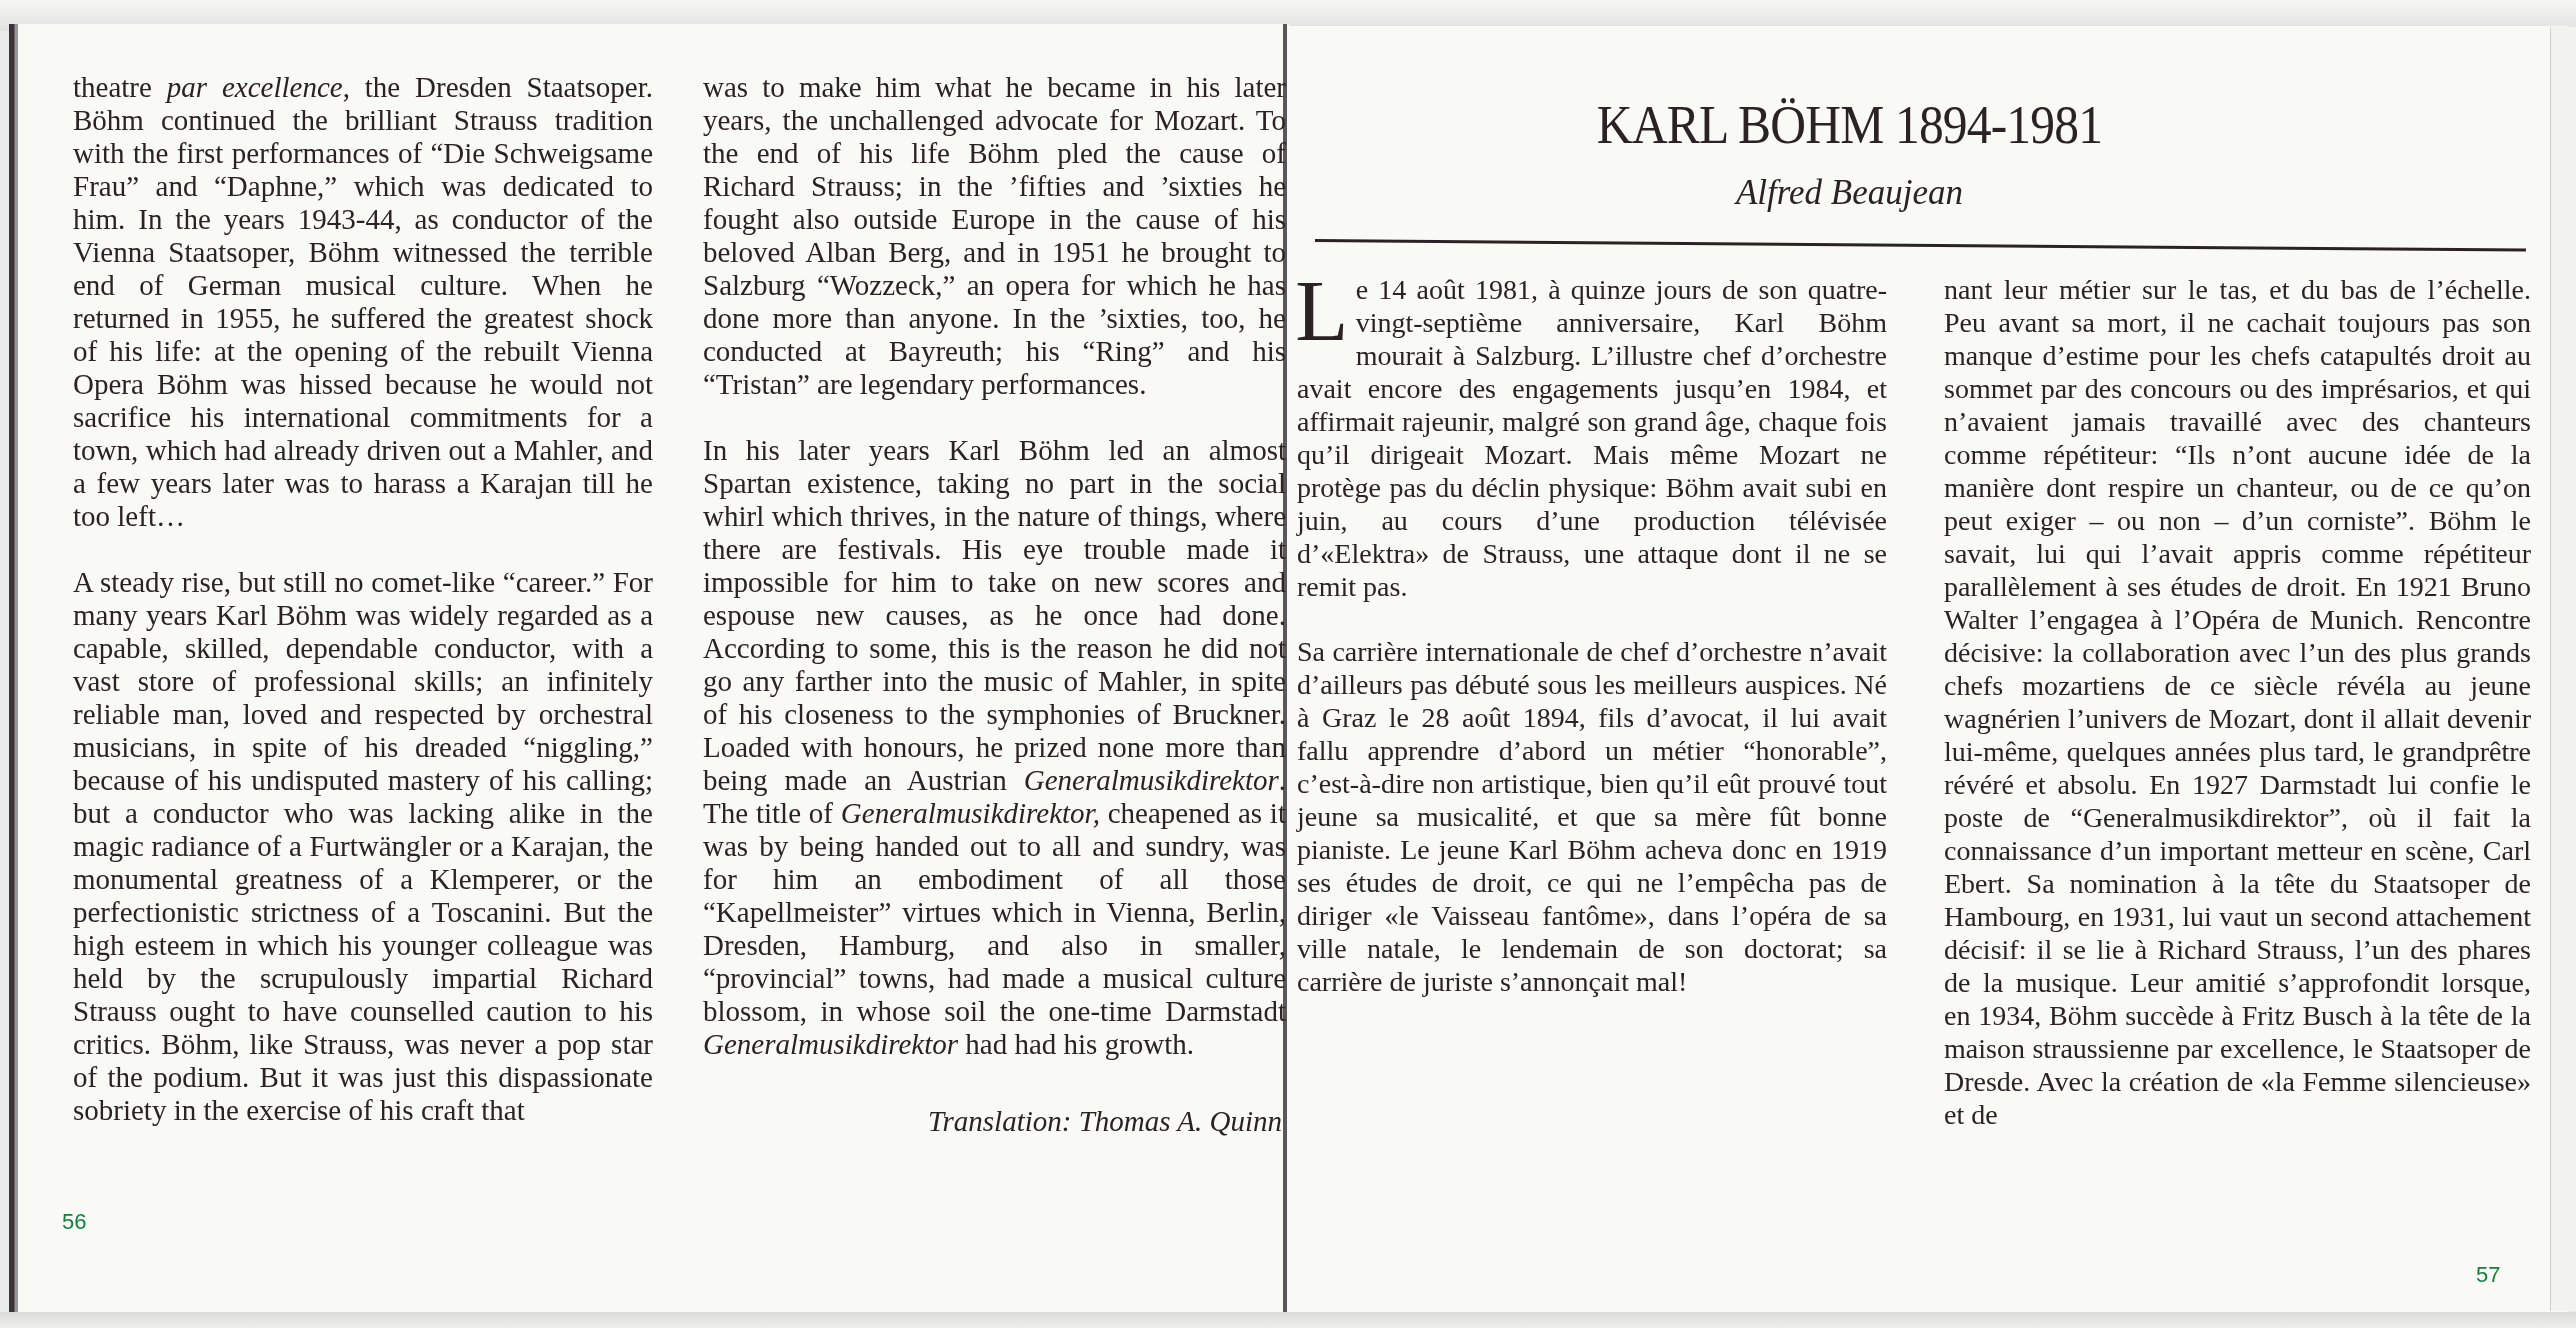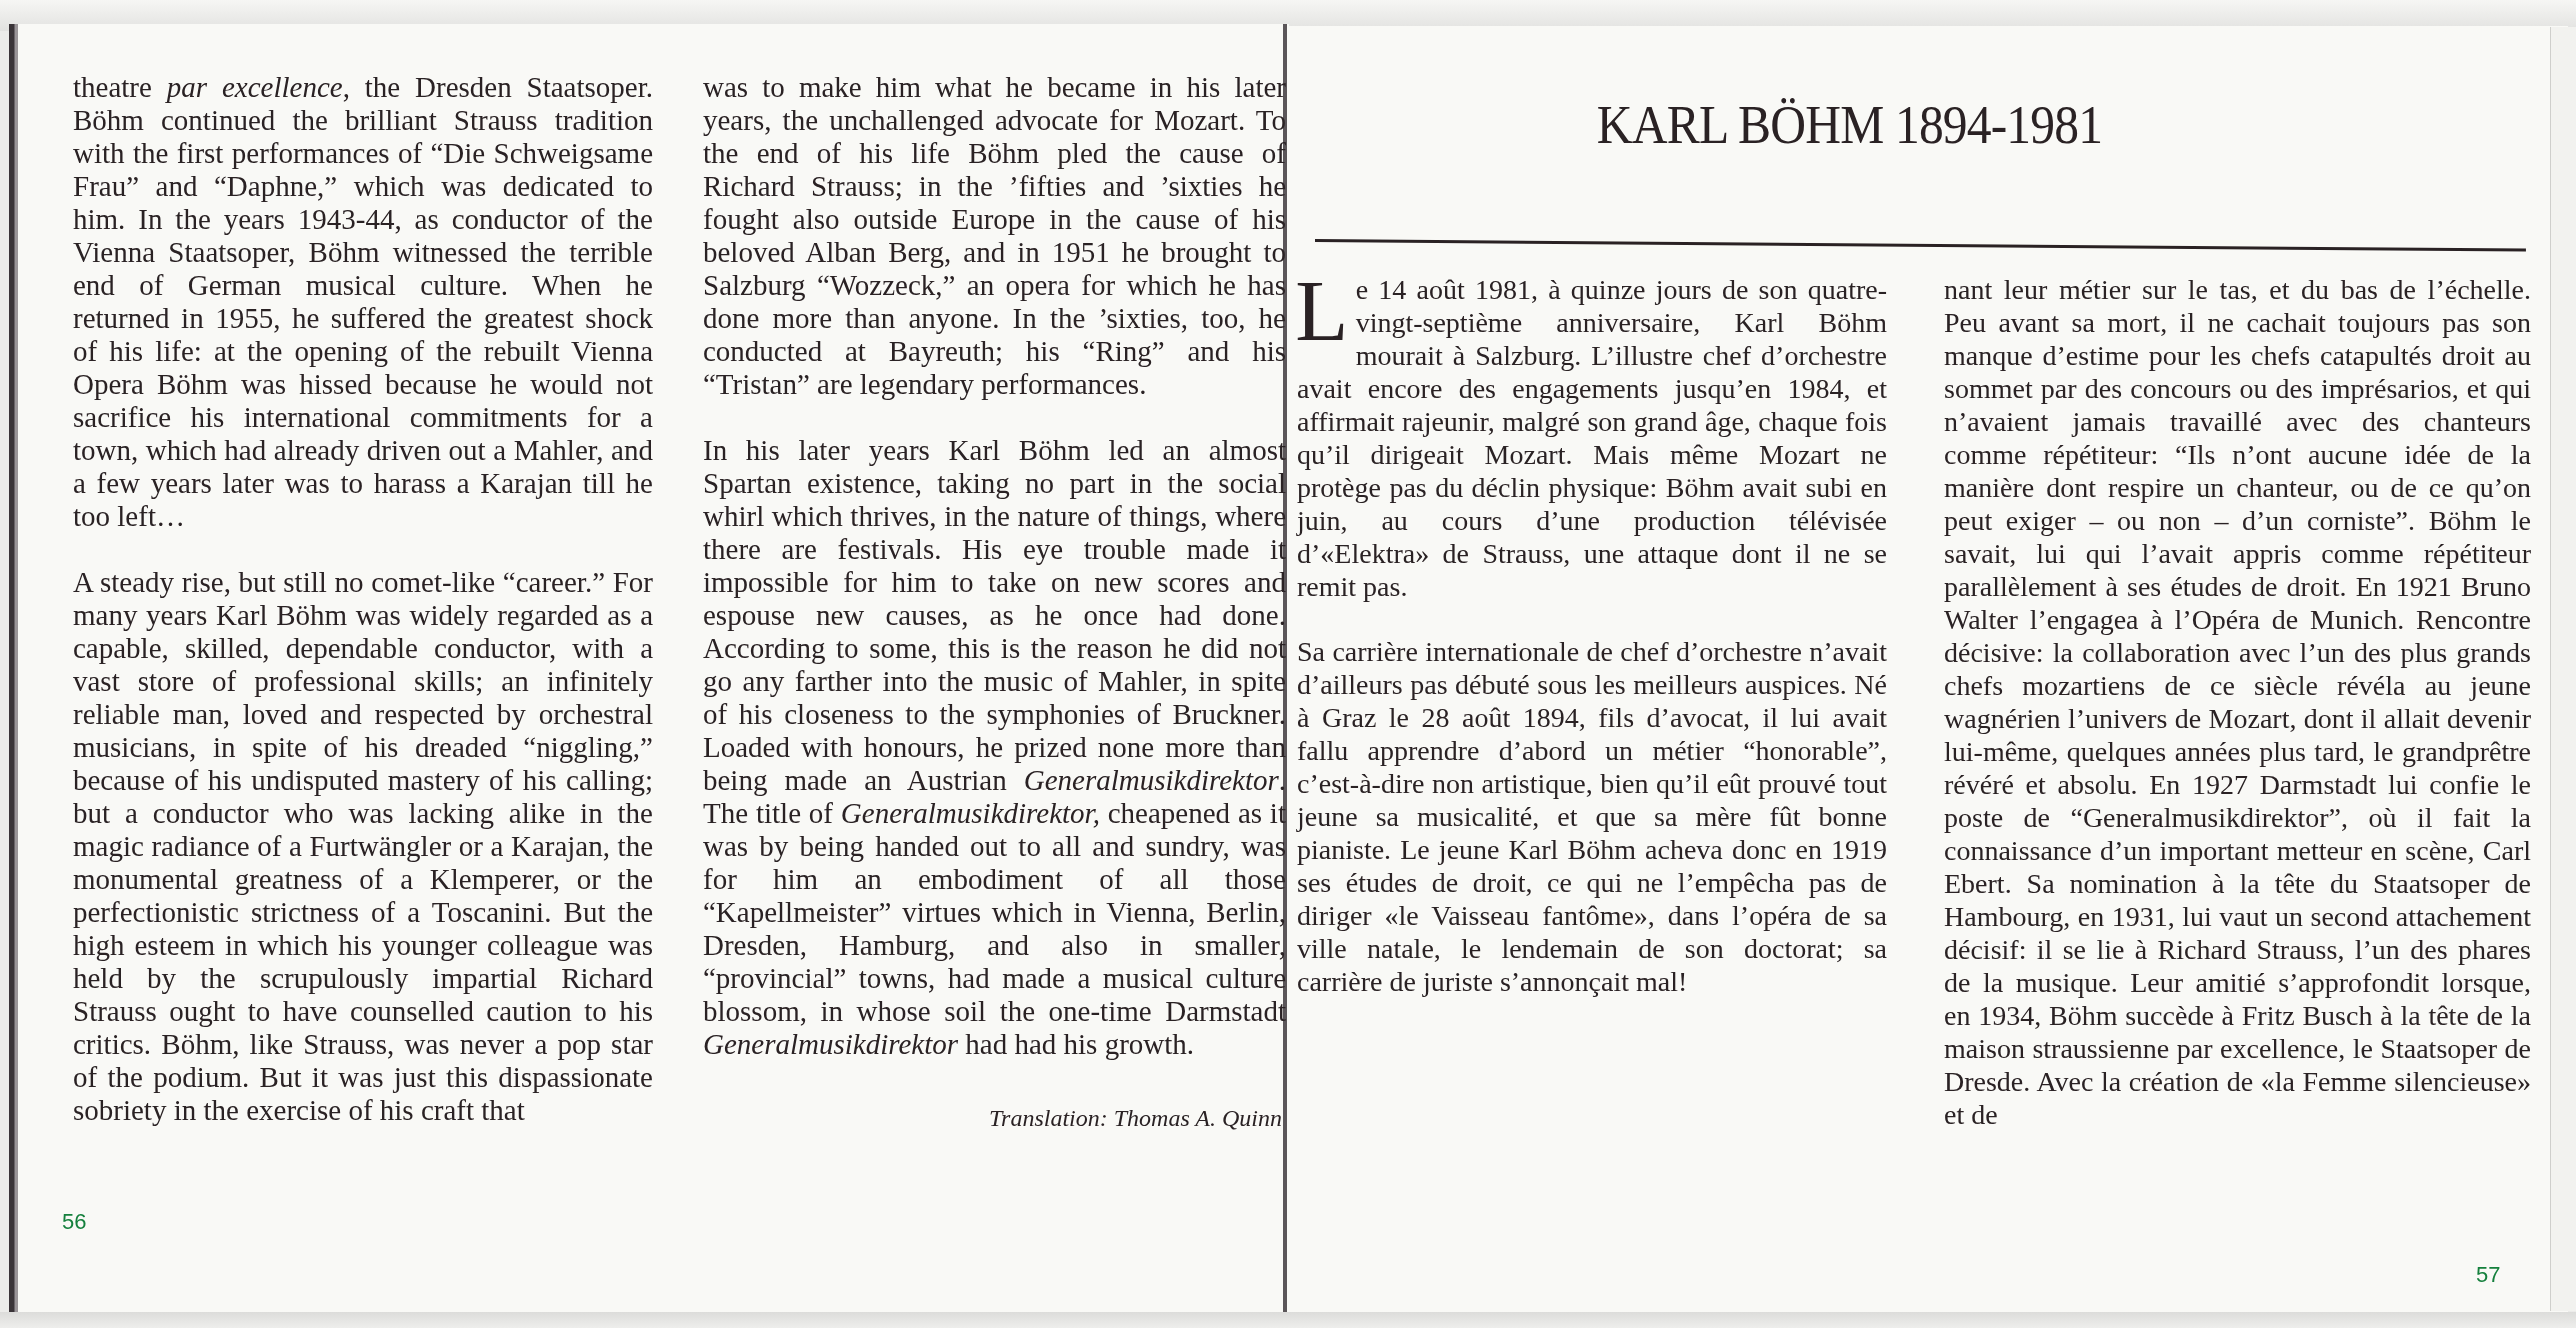--- a/index.html
+++ b/index.html
@@ -27,21 +27,21 @@
   .col p + p { margin-top:33px; }
   .col-1 { left:73px; top:71px; width:580px; }
   .col-2 { left:703px; top:71px; width:583px; }
   .col-3 { left:1297px; top:273px; width:590px; }
   .col-4 { left:1944px; top:273px; width:587px; }
   .col-3 p + p, .col-4 p + p { margin-top:32px; }
   .col-3, .col-4 { font-size:28px; line-height:33px; }
   em { font-style:italic; }
   .dropcap { float:left; font-size:87px; line-height:67px; margin:3.6px 7.3px -3.6px -1.8px; font-weight:normal; }
 
-  .credit { position:absolute; left:703px; top:1105px; width:579px; text-align:right; font-style:italic; font-size:24px; }
+  .credit { position:absolute; left:703px; top:1105px; width:579px; text-align:right; font-style:italic; font-size:29px; }
 
   .title { position:absolute; left:1476px; top:93px; width:747px; text-align:center;
     font-size:55px; letter-spacing:-0.9px; line-height:64px; transform:scaleX(0.9); transform-origin:center; }
   .author { position:absolute; left:1476px; top:173px; width:747px; text-align:center;
     font-size:35px; font-style:italic; line-height:40px; }
   .rule { position:absolute; left:1315px; top:239px; width:1211px; height:2.7px; background:#2a2224;
     transform:rotate(0.45deg); transform-origin:left center; }
 
   .pagenum { position:absolute; font-family:Liberation Sans, sans-serif; font-size:22px; color:#15803d; }
   .pn-left { left:62px; top:1209px; }
@@ -64,20 +64,21 @@
       <p>A steady rise, but still no comet-like “career.” For many years Karl Böhm was widely regarded as a capable, skilled, dependable conductor, with a vast store of professional skills; an infinitely reliable man, loved and re­spected by orchestral musicians, in spite of his dreaded “niggling,” because of his undisputed mastery of his calling; but a conductor who was lacking alike in the magic radiance of a Furtwängler or a Karajan, the monumental greatness of a Klemperer, or the perfec­tionistic strictness of a Toscanini. But the high esteem in which his younger colleague was held by the scrupulously impartial Richard Strauss ought to have counselled caution to his critics. Böhm, like Strauss, was never a pop star of the podium. But it was just this dispas­sionate sobriety in the exercise of his craft that</p>
     </div>
   <div class="col col-2">
       <p>was to make him what he became in his later years, the unchallenged advocate for Mozart. To the end of his life Böhm pled the cause of Richard Strauss; in the ’fifties and ’sixties he fought also outside Europe in the cause of his beloved Alban Berg, and in 1951 he brought to Salzburg “Wozzeck,” an opera for which he has done more than anyone. In the ’sixties, too, he conducted at Bayreuth; his “Ring” and his “Tristan” are legendary performances.</p>
       <p>In his later years Karl Böhm led an almost Spartan existence, taking no part in the social whirl which thrives, in the nature of things, where there are festivals. His eye trouble made it impossible for him to take on new scores and espouse new causes, as he once had done. According to some, this is the reason he did not go any farther into the music of Mahler, in spite of his closeness to the symphonies of Bruckner. Loaded with honours, he prized none more than being made an Austrian <em>Generalmusikdirektor</em>. The title of <em>General­musikdirektor,</em> cheapened as it was by being handed out to all and sundry, was for him an embodiment of all those “Kapellmeister” vir­tues which in Vienna, Berlin, Dresden, Ham­burg, and also in smaller, “provincial” towns, had made a musical culture blossom, in whose soil the one-time Darmstadt <em>Generalmusik­direktor</em> had had his growth.</p>
     </div>
   <div class="credit">Translation: Thomas A. Quinn</div>
   <div class="pagenum pn-left">56</div>
 
   <div class="title">KARL BÖHM 1894-1981</div>
+  <div class="author">Alfred Beaujean</div>
   <div class="rule"></div>
 
   <div class="col col-3">
     <span class="dropcap">L</span>
     <div>
         <p>e 14 août 1981, à quinze jours de son quatre-vingt-septième anniversaire, Karl Böhm mourait à Salzburg. L’illustre chef d’or­chestre avait encore des engagements jusqu’en 1984, et affirmait rajeunir, malgré son grand âge, chaque fois qu’il dirigeait Mozart. Mais même Mozart ne protège pas du déclin physi­que: Böhm avait subi en juin, au cours d’une production télévisée d’«Elektra» de Strauss, une attaque dont il ne se remit pas.</p>
         <p>Sa carrière internationale de chef d’orchestre n’avait d’ailleurs pas débuté sous les meilleurs auspices. Né à Graz le 28 août 1894, fils d’avo­cat, il lui avait fallu apprendre d’abord un mé­tier “honorable”, c’est-à-dire non artistique, bien qu’il eût prouvé tout jeune sa musicalité, et que sa mère fût bonne pianiste. Le jeune Karl Böhm acheva donc en 1919 ses études de droit, ce qui ne l’empêcha pas de diriger «le Vaisseau fantôme», dans l’opéra de sa ville na­tale, le lendemain de son doctorat; sa carrière de juriste s’annonçait mal!</p>
       </div>
   </div>
   <div class="col col-4">

